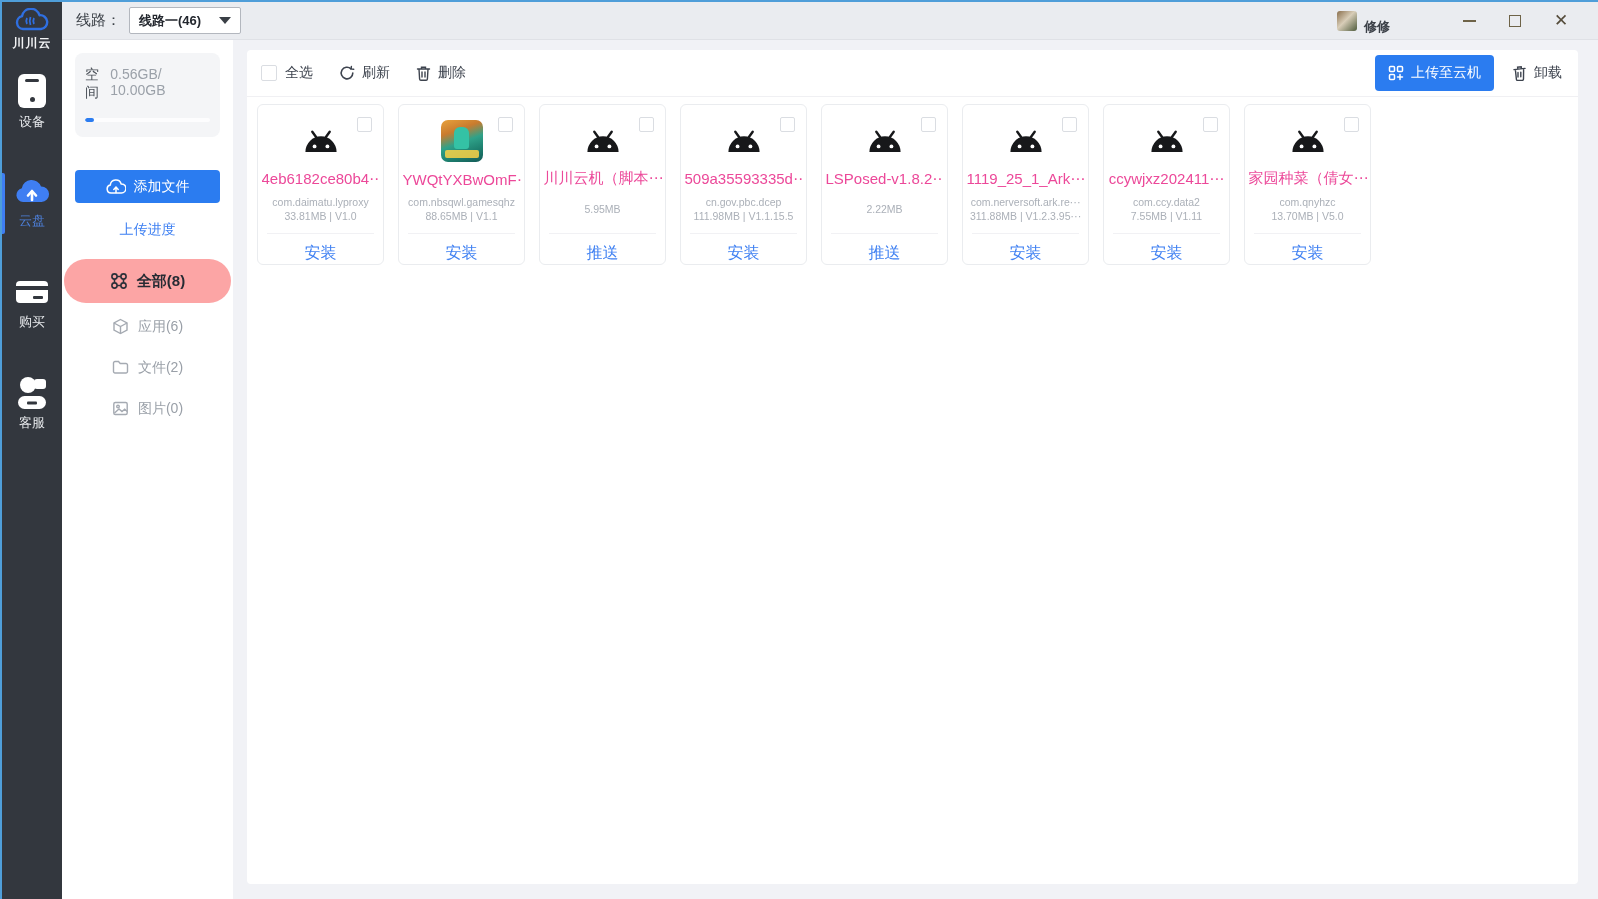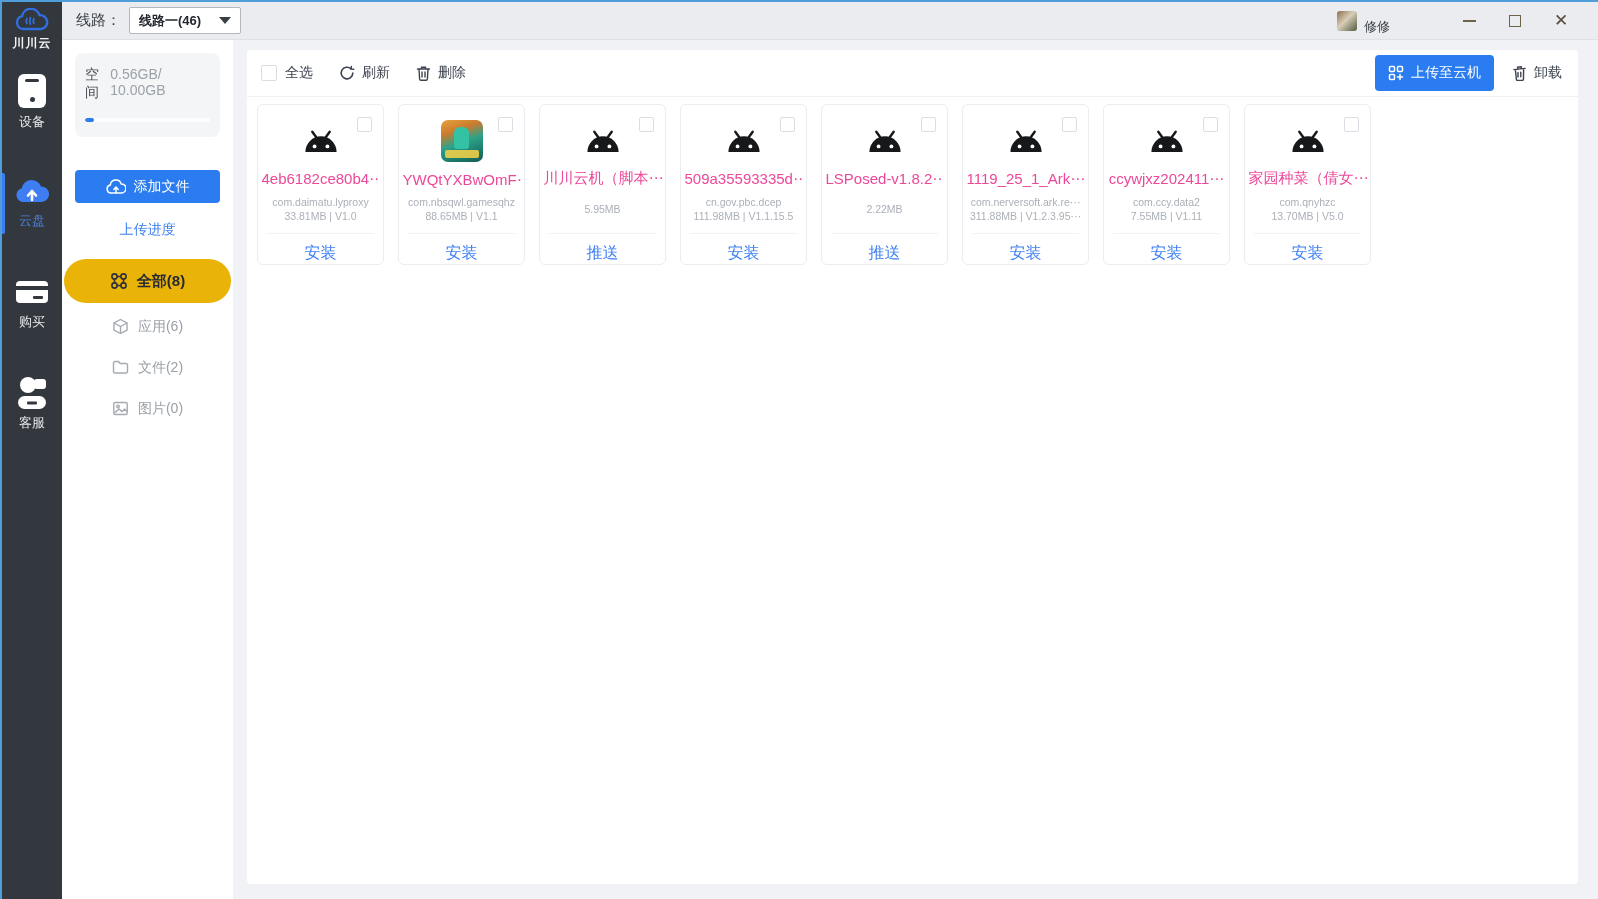--- a/index.html
+++ b/index.html
@@ -52,21 +52,21 @@
               padding:0 14px; border-bottom:1px solid #dfe1e6; flex-shrink:0; }
   .line-label { font-size:15px; color:#3c4148; margin-right:8px; }
   .line-select { width:112px; height:27px; background:#fff; border:1px solid #b3b7be;
                  border-radius:2px; display:flex; align-items:center; padding:0 9px;
                  font-size:13px; color:#23272e; font-weight:bold; cursor:pointer; }
   .line-select .caret { margin-left:auto; width:0; height:0; border-left:6px solid transparent;
                  border-right:6px solid transparent; border-top:7px solid #3a3f46; }
   .titlebar-right { margin-left:auto; display:flex; align-items:center; }
   .avatar { width:20px; height:20px; border-radius:3px;
             background:linear-gradient(135deg,#8a6f4d 0%,#d8cdb8 45%,#4e5b3c 100%); }
-  .username { font-size:13px; color:#3c4148; margin:12px 8px 0 7px; }
+  .username { font-size:13px; color:#3c4148; margin:12px 8px 0 7px;font-weight:bold; }
   .win-btns { display:flex; align-items:center; margin-left:48px; }
   .win-btn { width:46px; height:30px; display:flex; align-items:center; justify-content:center;
              cursor:pointer; color:#6e6348; }
   .min-glyph { width:13px; height:2px; background:#6e6348; }
   .max-glyph { width:12px; height:12px; border:1.5px solid #6e6348; }
   .close-glyph { font-size:17px; line-height:1; color:#564d3c; }
 
   .content { flex:1; display:flex; min-height:0; }
 
   
@@ -78,21 +78,21 @@
   .space-track { margin-top:16px; height:4px; background:#fdfdfe; border-radius:2px; overflow:hidden; }
   .space-fill { height:100%; background:#2b7cf0; border-radius:2px; }
   .add-btn { margin:33px 13px 0 13px; height:33px; background:#2b7cf0; border:none; border-radius:4px;
              color:#fff; font-size:14px; display:flex; align-items:center; justify-content:center;
              gap:8px; cursor:pointer; font-family:inherit; }
   .upload-link { margin-top:18px; text-align:center; font-size:14px; color:#3f80f2; cursor:pointer; }
   .filters { margin-top:20px; display:flex; flex-direction:column; }
   .filter-item { height:41px; display:flex; align-items:center; justify-content:center; gap:9px;
                  font-size:14px; color:#9aa0a8; cursor:pointer; }
   .filter-item svg { stroke:#a5aab2; }
-  .filter-item.active { height:44px; margin:0 2px 3px 2px; background:#eab308; border-radius:22px;
+  .filter-item.active { height:44px; margin:0 2px 3px 2px; background:#fca5a5; border-radius:22px;
                  font-size:15px; color:#262b33; font-weight:bold; }
   .filter-item.active svg { stroke:#2c313a; }
 
   
   .main-area { flex:1; padding:10px 20px 15px 14px; min-width:0; }
   .main-card { background:#fff; border-radius:4px; height:100%; display:flex; flex-direction:column; }
   .toolbar { height:47px; display:flex; align-items:center; padding:0 16px 0 14px;
              border-bottom:1px solid #f0f0f3; flex-shrink:0; }
   .checkbox { width:16px; height:16px; border:1px solid #dadde2; border-radius:2px;
               background:#fff; cursor:pointer; flex-shrink:0; }

